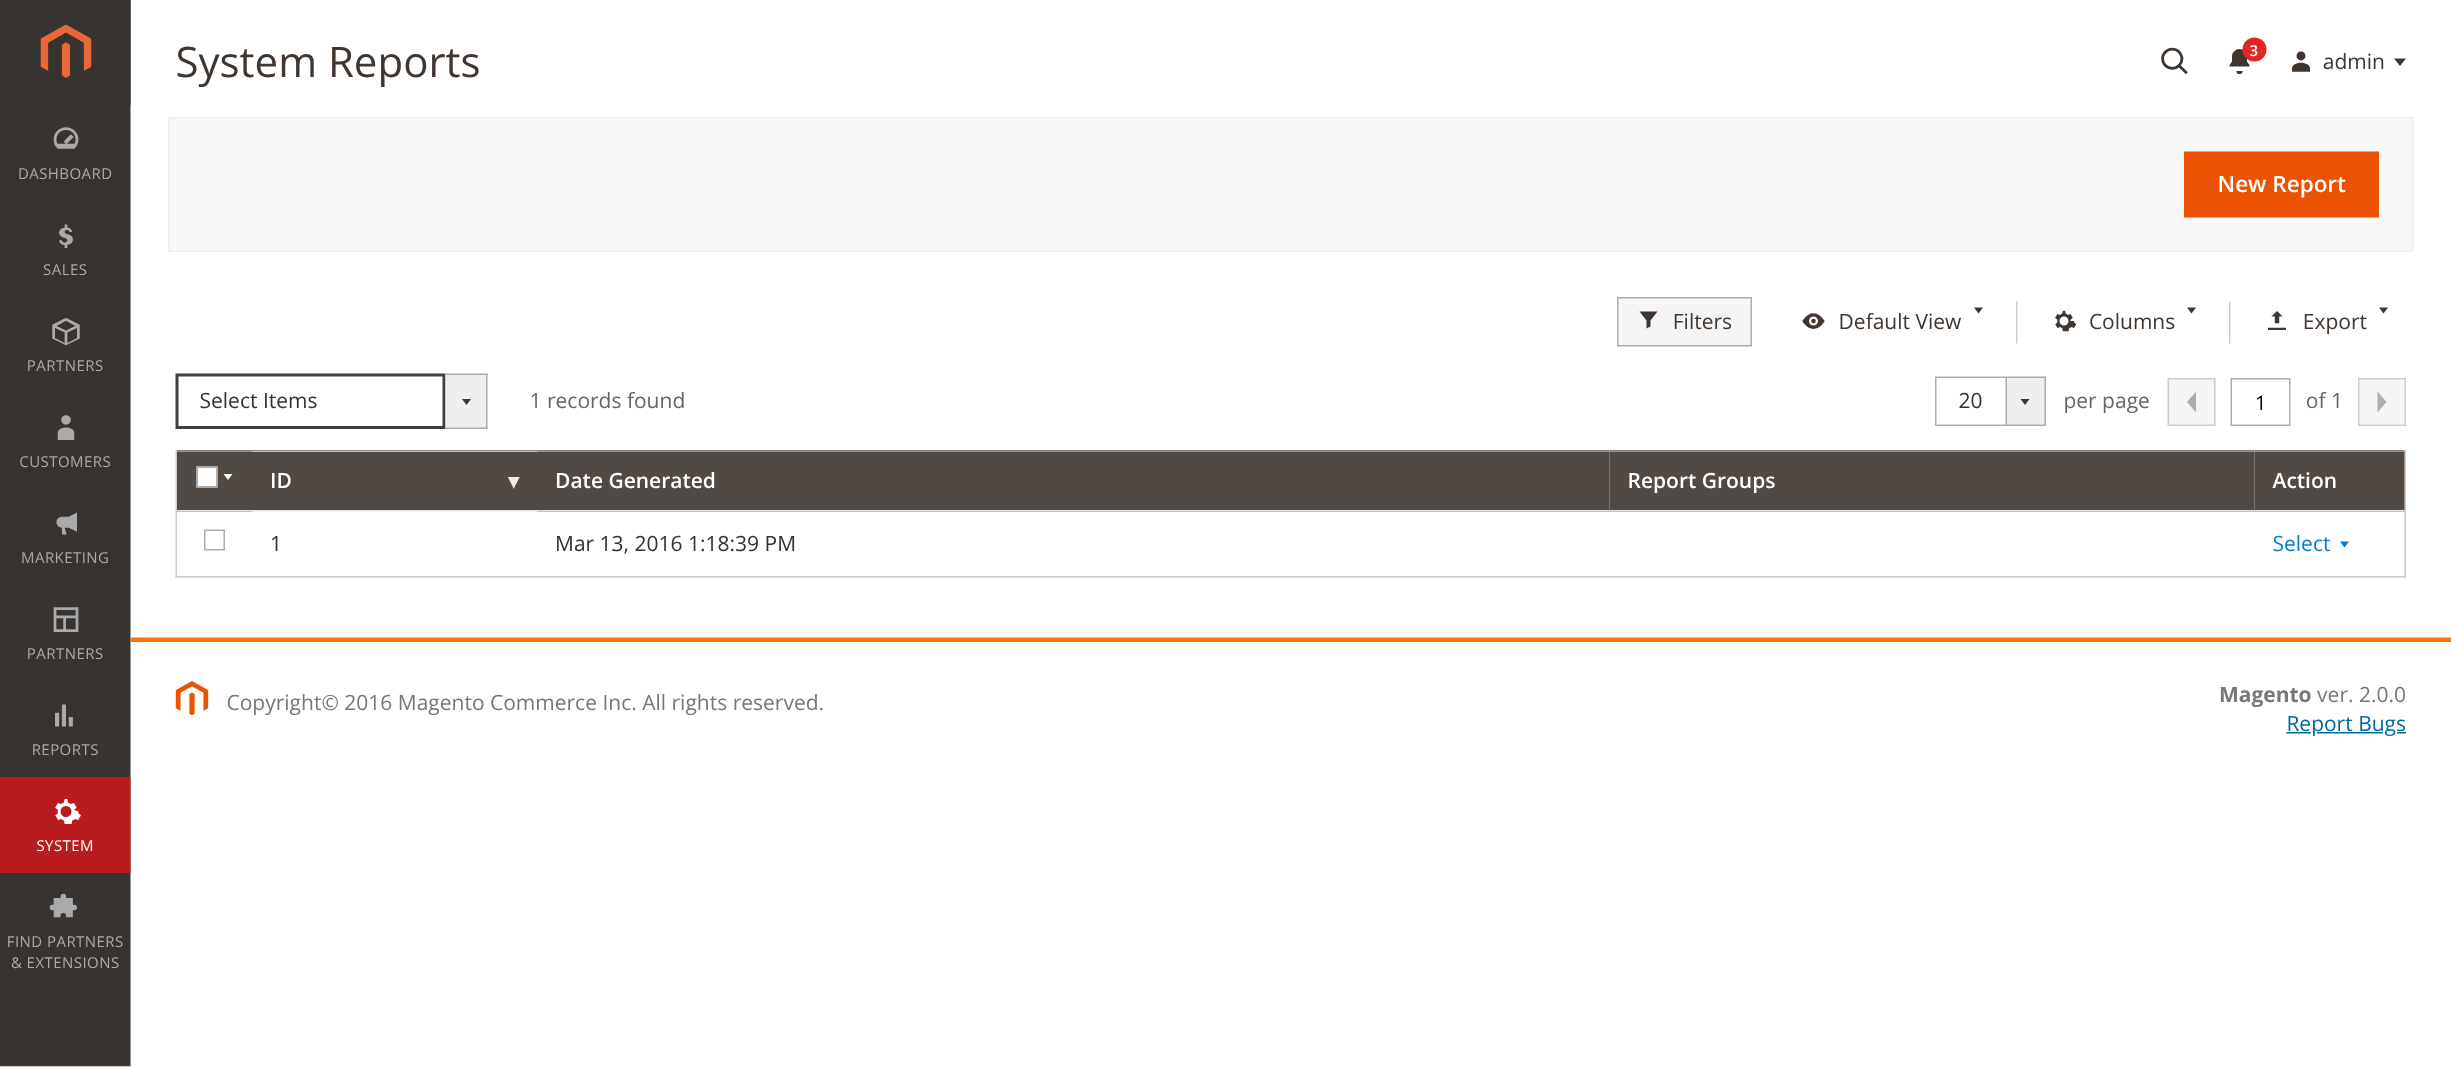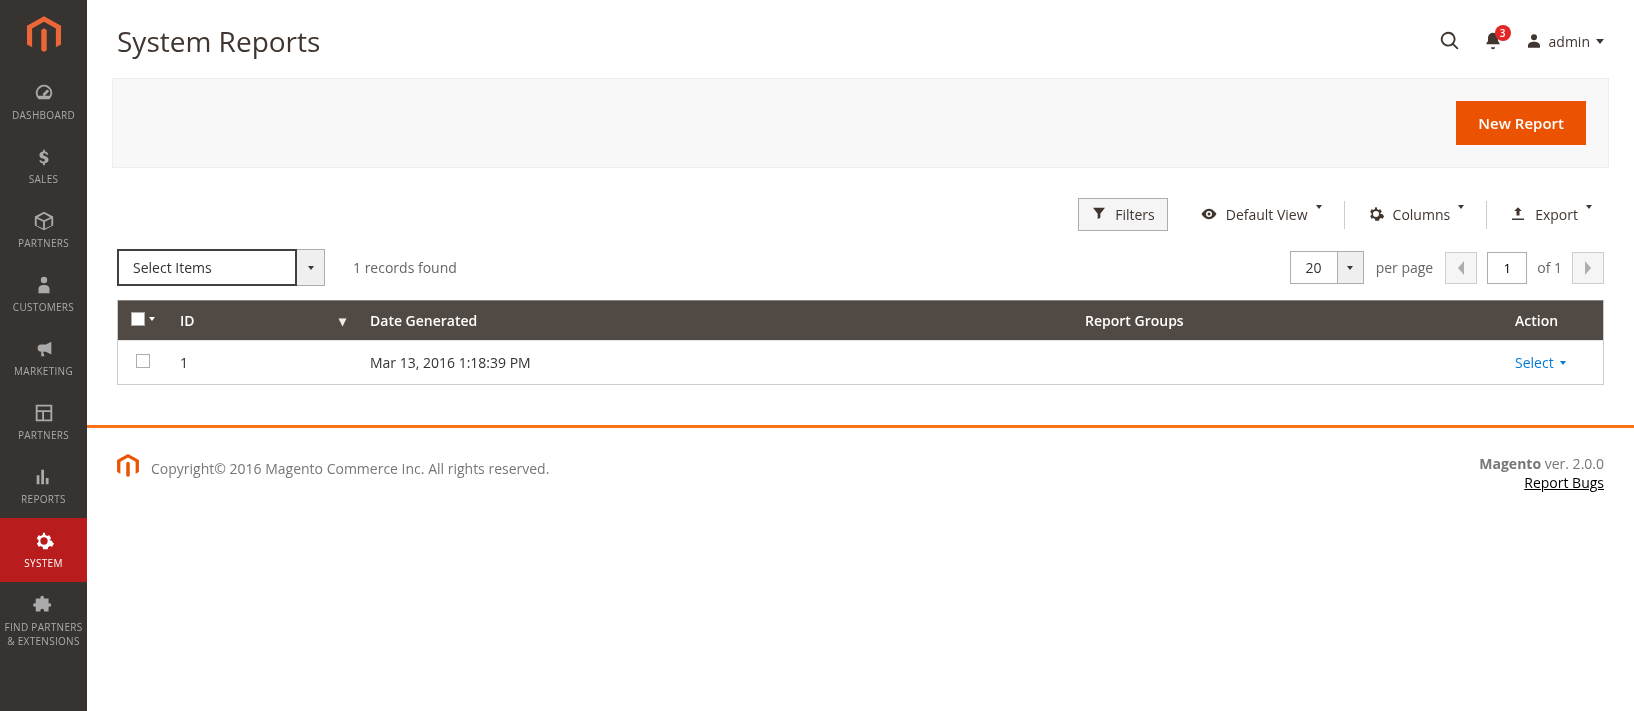--- a/index.html
+++ b/index.html
@@ -57,21 +57,21 @@
   tbody td{padding:12px;border-top:1px solid #e5e5e5;color:#333;font-size:14px}
   .chk-cell{width:50px;text-align:center}
   .chk{width:14px;height:14px;border:1px solid #adadad;display:inline-block;background:#fff}
   .th-chk{display:inline-flex;align-items:center;gap:4px}
   .th-chk .caret-down{border-top-color:#fff}
   .action-link{color:#007bdb;cursor:pointer;display:inline-flex;align-items:center;gap:6px}
   
   .footer{border-top:3px solid #f97316;padding:26px 30px;display:flex;justify-content:space-between;align-items:flex-start;color:#777}
   .footer-left{display:flex;align-items:center;gap:12px}
   .footer-right{text-align:right}
-  .footer-right a{color:#000000;}
+  .footer-right a{color:#0369a1;}
   .magento-small svg{fill:#eb5202}
 </style>
 </head>
 <body>
 
 <div class="app">
 
   <nav class="sidebar">
     <div class="logo-cell">
       <svg width="34" height="38" viewBox="0 0 100 110">

